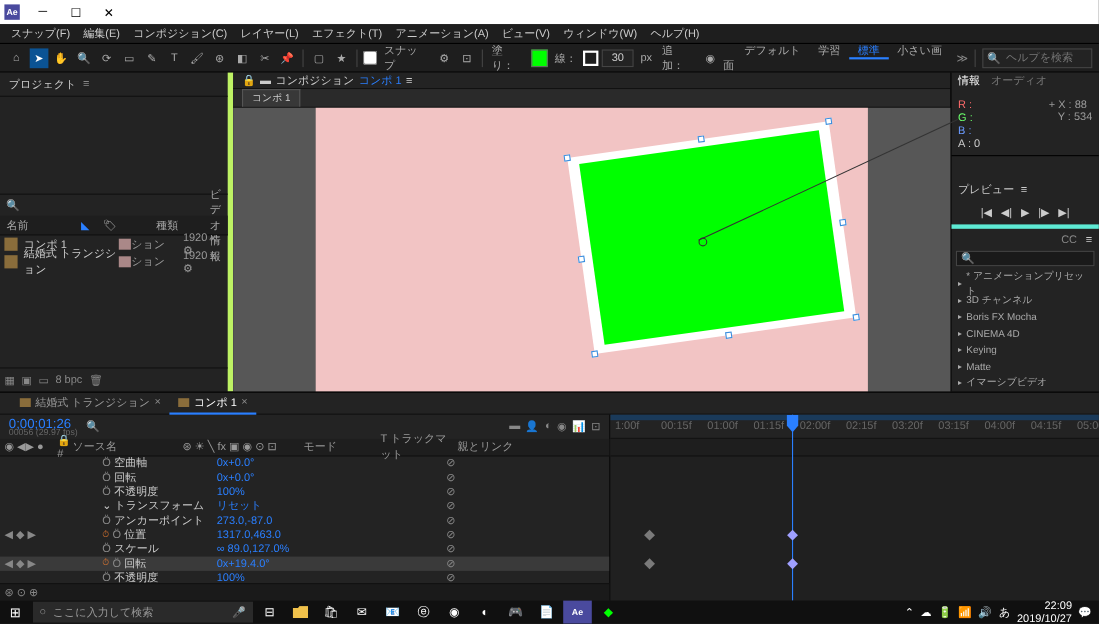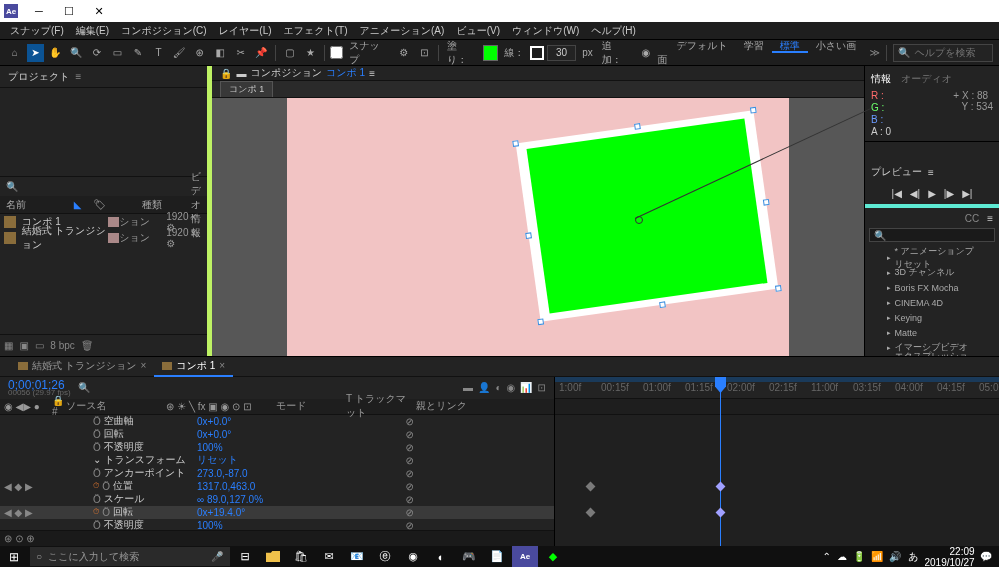--- a/index.html
+++ b/index.html
@@ -51,41 +51,41 @@
 .green-layer{position:absolute;width:240px;height:180px;background:#fff;left:240px;top:28px;transform:rotate(-8deg);display:flex;align-items:center;justify-content:center}
 .green-inner{width:92%;height:92%;background:#00ff00}
 .sel-handle{position:absolute;width:6px;height:6px;background:#fff;border:1px solid #3a8dde}
 .motion-line{position:absolute;width:260px;height:1px;background:#333;left:348px;top:120px;transform:rotate(-25deg);transform-origin:left}
 .anchor{position:absolute;left:348px;top:118px;width:8px;height:8px;border:1px solid #333;border-radius:50%}
 .comp-footer{height:20px;background:#232323;border-top:1px solid #111;display:flex;align-items:center;padding:0 4px;gap:4px;font-size:9px;color:#aaa}
 .comp-footer .item{display:flex;align-items:center;gap:2px}
 .comp-footer .blue{color:#2a7fff}
 .right-col{width:135px;background:#232323;border-left:1px solid #000;display:flex;flex-direction:column}
 .info-panel{border-bottom:1px solid #000}
-.info-tabs{height:20px;display:flex;align-items:flex-end;padding:0 6px;font-size:10px;gap:10px}
+.info-tabs{height:20px;display:flex;align-items:flex-start;padding:0 6px;font-size:10px;gap:10px}
 .info-tabs .active{color:#fff}
 .info-tabs .inactive{color:#777}
 .info-body{padding:4px 6px;font-size:9px;display:flex;gap:6px}
 .rgb-sw{display:flex;flex-direction:column;gap:1px}
 .rgb-sw .r{color:#ff6b6b}
 .rgb-sw .g{color:#6bff6b}
 .rgb-sw .b{color:#6b9bff}
 .rgb-sw .a{color:#ccc}
 .coord{margin-left:auto;color:#999}
 .preview-panel{border-bottom:4px solid #5eead4;margin-top:20px}
 .preview-tabs{height:20px;display:flex;align-items:center;padding:0 6px;font-size:10px;gap:6px}
 .preview-ctrl{height:22px;display:flex;align-items:center;justify-content:center;gap:8px;color:#ccc}
 .preview-ctrl .btn{cursor:pointer;font-size:10px}
 .fx-panel{border-bottom:1px solid #000}
 .fx-header{height:20px;display:flex;align-items:center;padding:0 6px;font-size:10px;gap:8px}
 .fx-cc{color:#888;margin-left:auto}
 .fx-search{height:18px;padding:0 4px}
 .fx-search .box{height:14px;background:#1a1a1a;border:1px solid #444;display:flex;align-items:center;padding:0 4px}
 .fx-list{padding:4px 0}
-.fx-item{height:15px;display:flex;align-items:center;padding:0 22px;font-size:9px;color:#aaa;cursor:pointer}
+.fx-item{height:15px;display:flex;align-items:center;padding:0 6px;font-size:9px;color:#aaa;cursor:pointer}
 .fx-item::before{content:"▸";margin-right:4px;font-size:7px}
 .timeline{position:absolute;left:0;right:0;bottom:21px;height:190px;background:#232323;border-top:1px solid #000;display:flex;flex-direction:column}
 .tl-tabs{height:20px;display:flex;align-items:center;padding:0 10px;border-bottom:1px solid #111}
 .tl-tabs .tab{padding:2px 8px;font-size:10px;color:#999;border-bottom:2px solid transparent;cursor:pointer;display:flex;align-items:center;gap:4px}
 .tl-tabs .tab.active{color:#fff;border-bottom-color:#2a7fff}
 .tl-tabs .close{color:#888;cursor:pointer}
 .tl-left{width:555px;display:flex;flex-direction:column;border-right:1px solid #000}
 .tl-time-row{height:22px;display:flex;align-items:center;padding:0 8px;gap:8px}
 .tl-timecode{color:#2a7fff;font-size:12px}
 .tl-timesub{color:#666;font-size:8px;margin-top:-4px}
@@ -447,21 +447,21 @@
     </div>
     <div class="tl-right">
       <div class="tl-ruler" id="tl-ruler">
         <div class="workarea"></div>
       <span class="mark" style="left: 4px;">1:00f</span>
           <span class="mark" style="left: 46px;">00:15f</span>
           <span class="mark" style="left: 88px;">01:00f</span>
           <span class="mark" style="left: 130px; text-align: right;">01:15f</span>
           <span class="mark" style="left: 172px;">02:00f</span>
           <span class="mark" style="left: 214px;">02:15f</span>
-          <span class="mark" style="left: 256px;">11:00f</span>
+          <span class="mark" style="left: 256px;">03:20f</span>
           <span class="mark" style="left: 298px;">03:15f</span>
           <span class="mark" style="left: 340px;">04:00f</span>
           <span class="mark" style="left: 382px;">04:15f</span>
           <span class="mark" style="left: 424px;">05:00</span>
         </div>
       <div class="tl-bar-overlay"></div>
       <div class="cti">
           <div class="cti-head"></div>
         </div>
       <div class="tl-tracks" id="tl-tracks">

